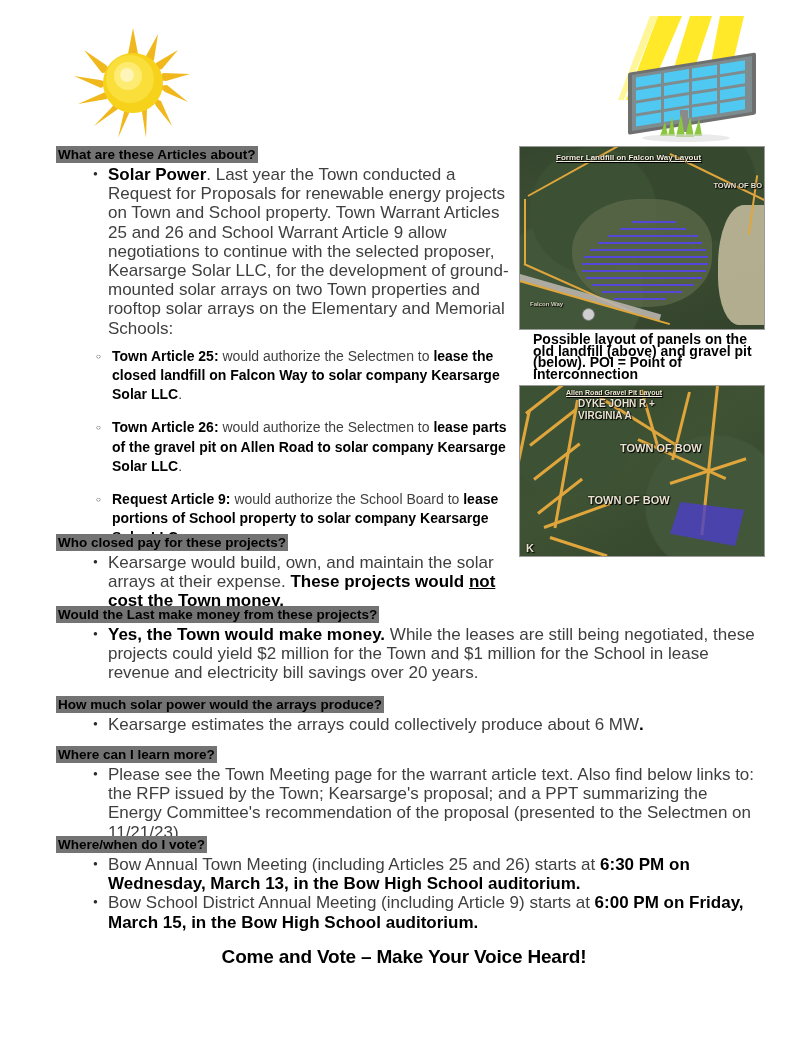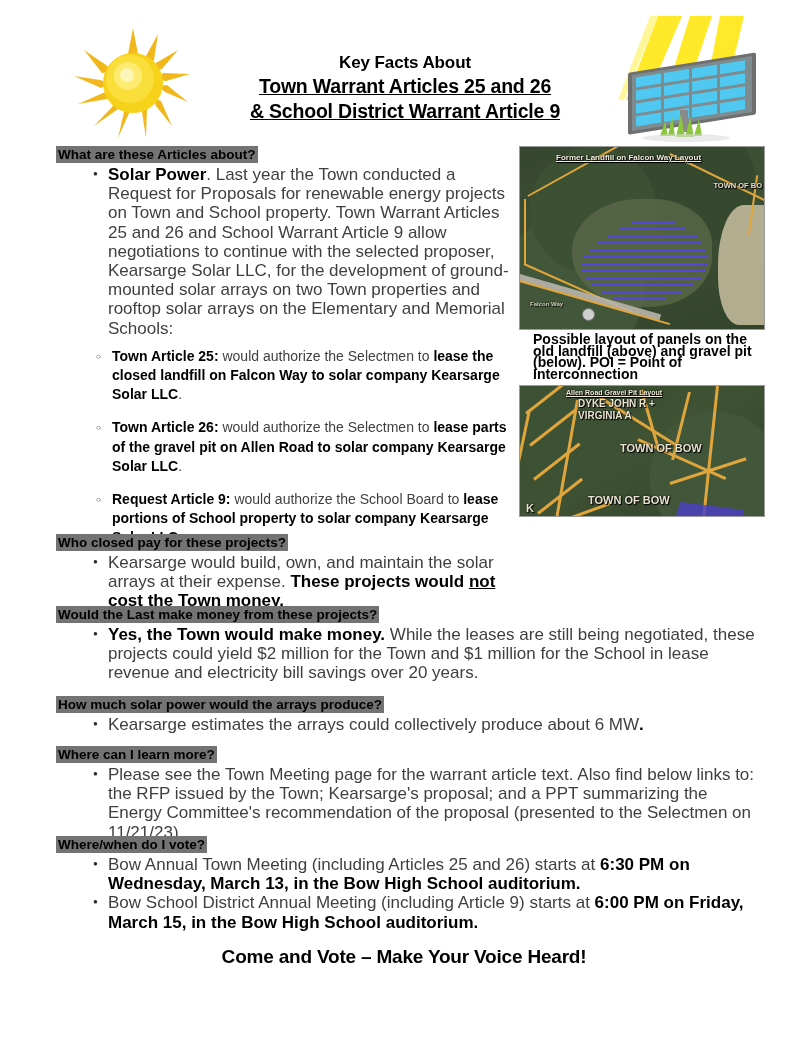--- a/index.html
+++ b/index.html
@@ -153,21 +153,21 @@
   }
   .photo {
     width: 246px;
     border: 1px solid #9a9a9a;
     box-sizing: border-box;
     position: relative;
     overflow: hidden;
     background: #7f1d1d;
   }
   .photo-top { height: 184px; }
-  .photo-bot { height: 132px; padding-left: 40px; }
+  .photo-bot { height: 172px; padding-left: 40px; }
   .caption {
     font-size: 14px;
     font-weight: bold;
     color: #000000;
     line-height: 11.5px;
     margin: 4px 0 5px 14px;
     width: 230px;
     font-family: "Liberation Sans", sans-serif;
   }
 
@@ -234,25 +234,20 @@
             <path d="M16 28 L38 43 L44 50 L34 51 Z"></path>
           </g>
         </g>
         <circle cx="65" cy="61" r="30" fill="#f7d21a"></circle>
         <circle cx="62" cy="57" r="24" fill="#fade3a"></circle>
         <circle cx="60" cy="54" r="14" fill="#fdeb72"></circle>
         <circle cx="59" cy="53" r="7" fill="#fef6b8"></circle>
       </svg>
     </div>
 
-    <div class="title-block">
-      <div class="title-line1">Key Facts About</div>
-      <div class="title-line2">Town Warrant Articles 25 and 26</div>
-      <div class="title-line3">&amp; School District Warrant Article 9</div>
-    </div>
 
     <div class="panel-wrap">
       <svg viewBox="0 0 155 130" width="155" height="130">
 
         <path d="M46 2 L70 2 L34 86 L14 86 Z" fill="#ffe81c" opacity="0.95"></path>
         <path d="M78 2 L100 2 L72 86 L52 86 Z" fill="#ffe81c" opacity="0.95"></path>
         <path d="M108 2 L132 2 L112 86 L92 86 Z" fill="#ffe81c" opacity="0.95"></path>
         <path d="M38 2 L46 2 L12 86 L6 86 Z" fill="#fff47f" opacity="0.8"></path>
 
         <g transform="translate(8,52) skewY(-9)">

